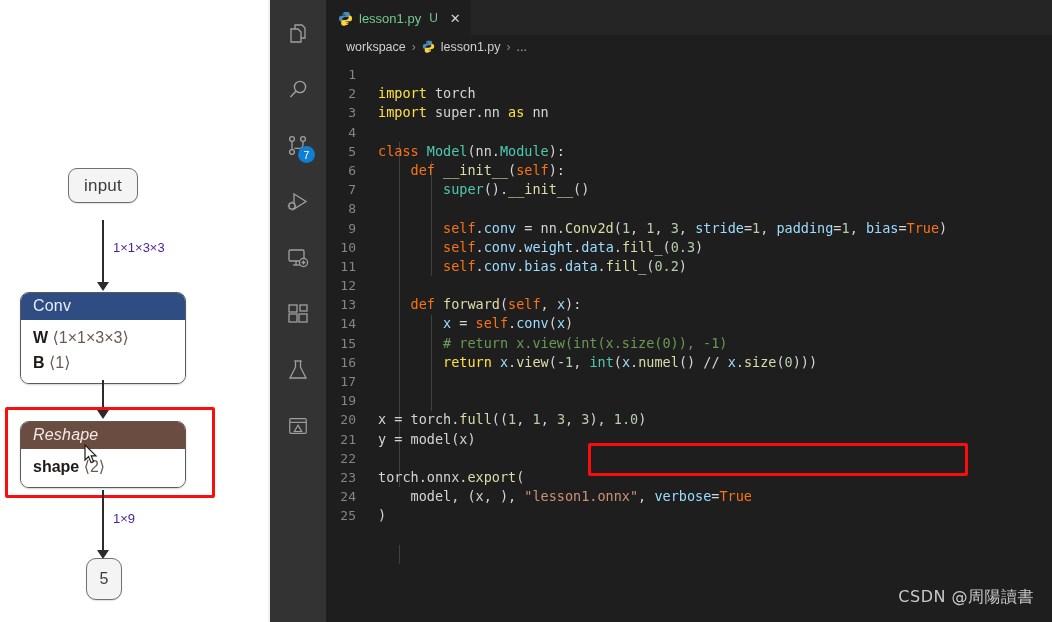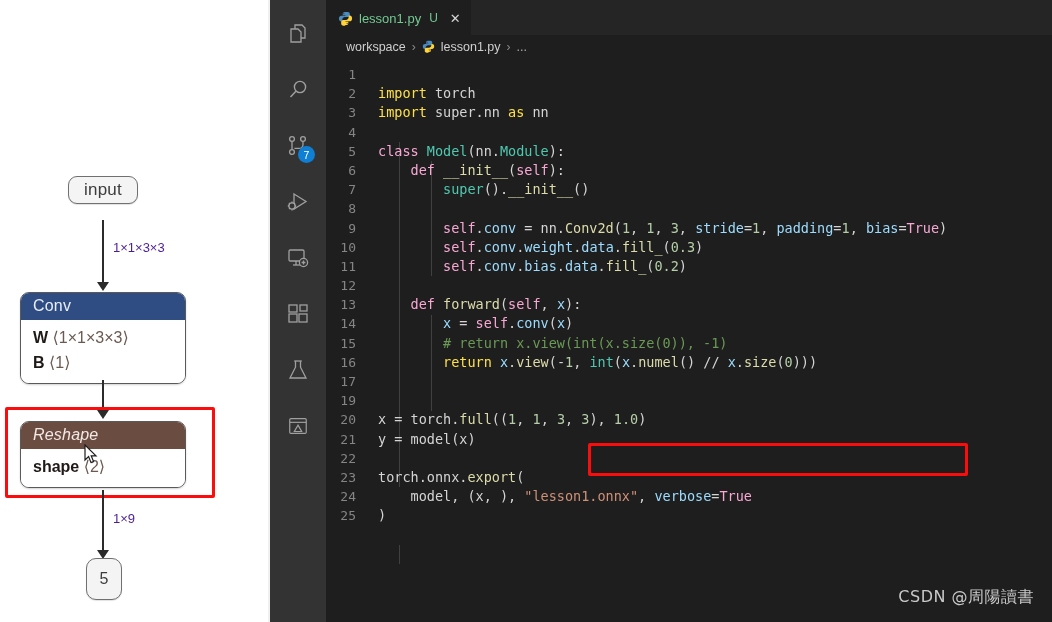--- a/index.html
+++ b/index.html
@@ -28,21 +28,21 @@
     position: absolute;
     background: #f4f4f4;
     border: 1.5px solid #707070;
     border-radius: 9px;
     display: flex; align-items: center; justify-content: center;
     color: #3c3c3c;
     font-size: 17px;
     letter-spacing: .2px;
     box-shadow: 0 1px 1px rgba(0,0,0,.12);
   }
-  #input-node { left: 68px; top: 176px; width: 70px; height: 28px; }
+  #input-node { left: 68px; top: 168px; width: 70px; height: 35px; }
   #output-node {
     left: 86px; top: 558px; width: 36px; height: 42px;
     border-radius: 10px; font-size: 16px;
   }
 
   .op-node {
     position: absolute;
     border: 1.5px solid #5a5a5a;
     border-radius: 9px;
     overflow: hidden;
@@ -192,21 +192,21 @@
     text-align: right;
     padding-right: 22px;
     color: #858585;
     flex: 0 0 auto;
     font-size: 13px;
   }
   .lc { color: #d4d4d4; flex: 1 1 auto; position: relative; }
 
   
   .t-kw   { color: #fde047; }  
-  .t-ctl  { color: #f9a8d4; margin-top: 6px; }  
+  .t-ctl  { color: #f97316; margin-top: 6px; }  
   .t-cls  { color: #4ec9b0; }  
   .t-fn   { color: #dcdcaa; }  
   .t-var  { color: #9cdcfe; }  
   .t-num  { color: #b5cea8; }
   .t-str  { color: #ce9178; }
   .t-cmt  { color: #6a9955; }
   .t-plain{ color: #d4d4d4; }
 
   .indent-guide {
     position: absolute;

